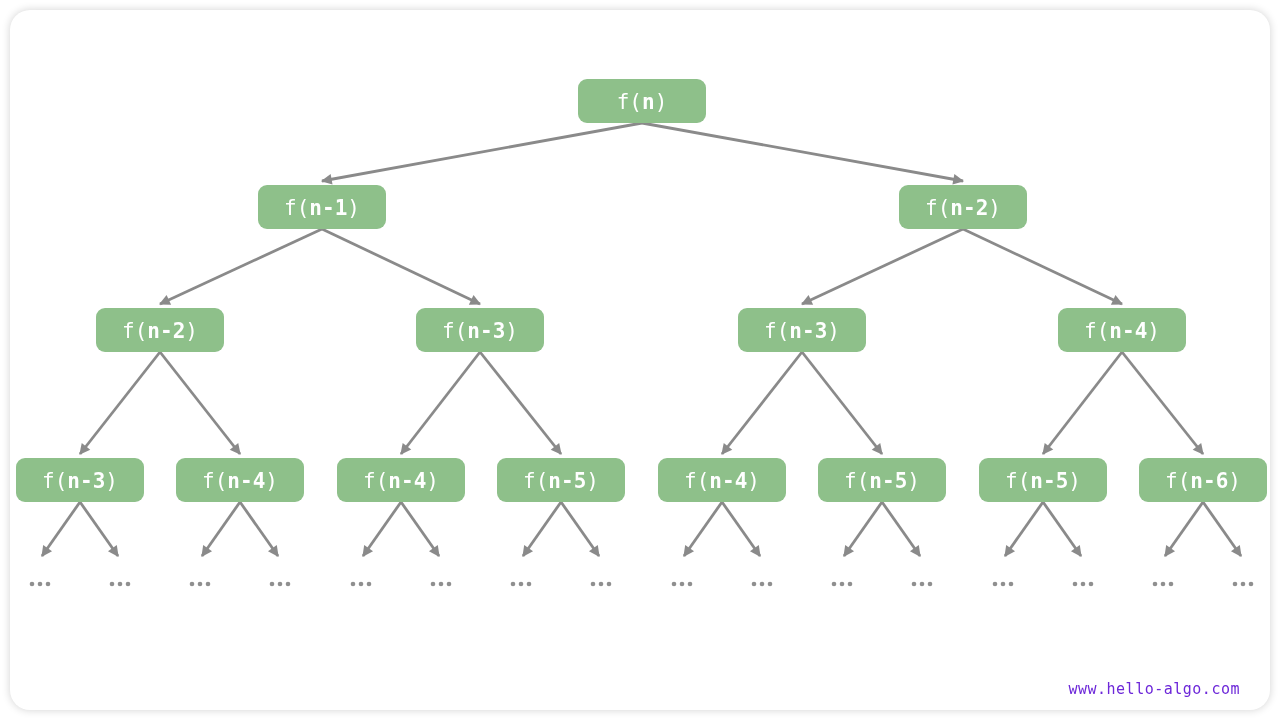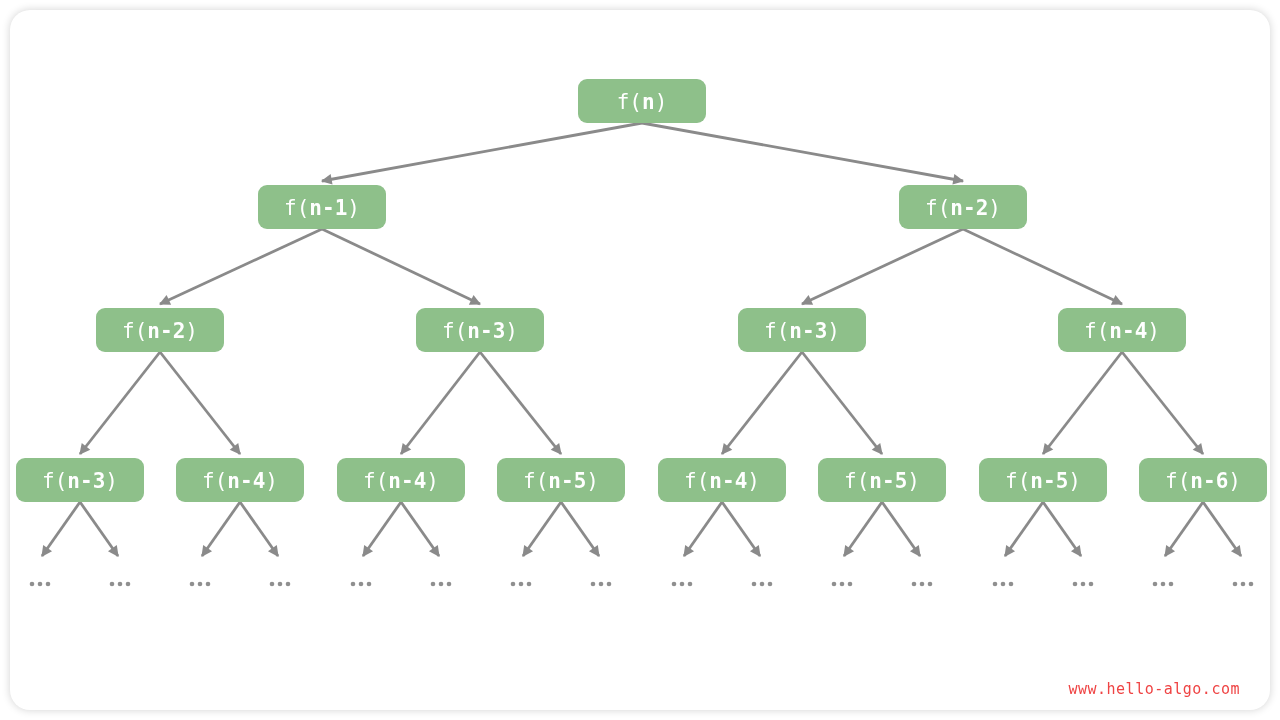--- a/index.html
+++ b/index.html
@@ -220,13 +220,13 @@
     <g>
       <rect x="979" y="458" width="128" height="44" rx="9" ry="9" fill="#8EC08A"></rect>
       <text x="1043" y="480" text-anchor="middle" dominant-baseline="central" dy="1" class="node-text" fill="#ffffff"><tspan>f(</tspan><tspan class="arg">n-5</tspan><tspan>)</tspan></text>
     </g>
     <g>
       <rect x="1139" y="458" width="128" height="44" rx="9" ry="9" fill="#8EC08A"></rect>
       <text x="1203" y="480" text-anchor="middle" dominant-baseline="central" dy="1" class="node-text" fill="#ffffff"><tspan>f(</tspan><tspan class="arg">n-6</tspan><tspan>)</tspan></text>
     </g>
   </svg>
 
-<div class="watermark" style="color: #ef4444;">www.hello-algo.com</div>
+<div class="watermark" style="color: #6d28d9;">www.hello-algo.com</div>
 
 </body></html>

